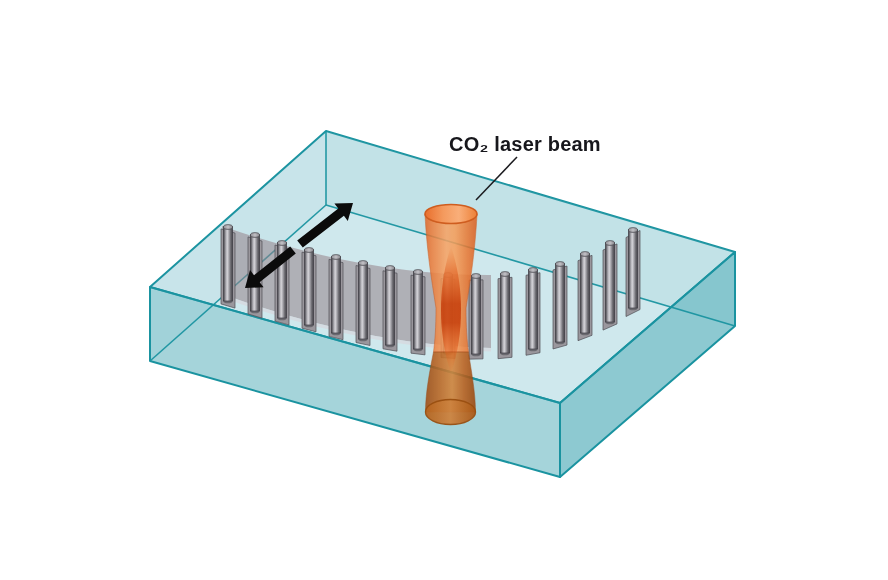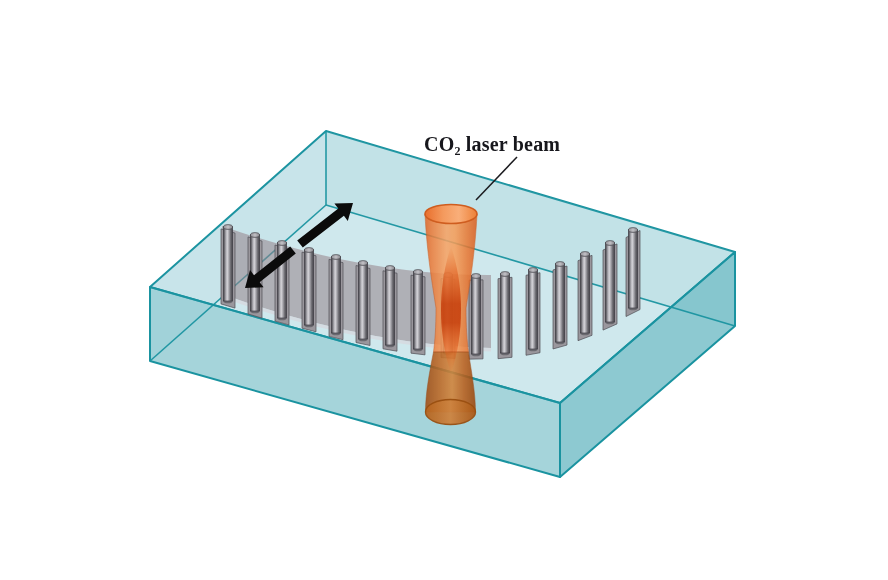--- a/index.html
+++ b/index.html
@@ -1,23 +1,23 @@
 <!DOCTYPE html>
 <html><head>
 <meta charset="utf-8">
 <style>
   html,body{margin:0;padding:0;background:#ffffff;}
   body{width:888px;height:580px;overflow:hidden;
        font-family:"Liberation Sans","DejaVu Sans",sans-serif;}
   .stage{position:relative;width:888px;height:580px;background:#ffffff;}
   svg{position:absolute;left:0;top:0;}
   .beam-label{
-    position:absolute;left:424px;top:133px;
+    position:absolute;left:449px;top:133px;
     font-size:20px;font-weight:600;letter-spacing:.2px;color:#17171c;
-    font-family:Liberation Serif, serif;
+    font-family:Liberation Sans, sans-serif;
     white-space:nowrap;
   }
   
   .face-top{fill:rgba(167,214,222,.55);stroke:#1a93a0;stroke-width:2;stroke-linejoin:round;}
   .face-backright{fill:rgba(120,190,200,.14);}
   .face-backleft{fill:rgba(120,190,200,.07);}
   .face-frontleft{fill:rgba(110,185,195,.62);stroke:#1a93a0;stroke-width:2;stroke-linejoin:round;}
   .face-frontright{fill:rgba(80,172,185,.65);stroke:#1a93a0;stroke-width:2;stroke-linejoin:round;}
   .edge{stroke:#1a93a0;stroke-width:1.8;fill:none;}
   .edge-hidden{stroke:#1a93a0;stroke-width:1.6;fill:none;opacity:.95;}

